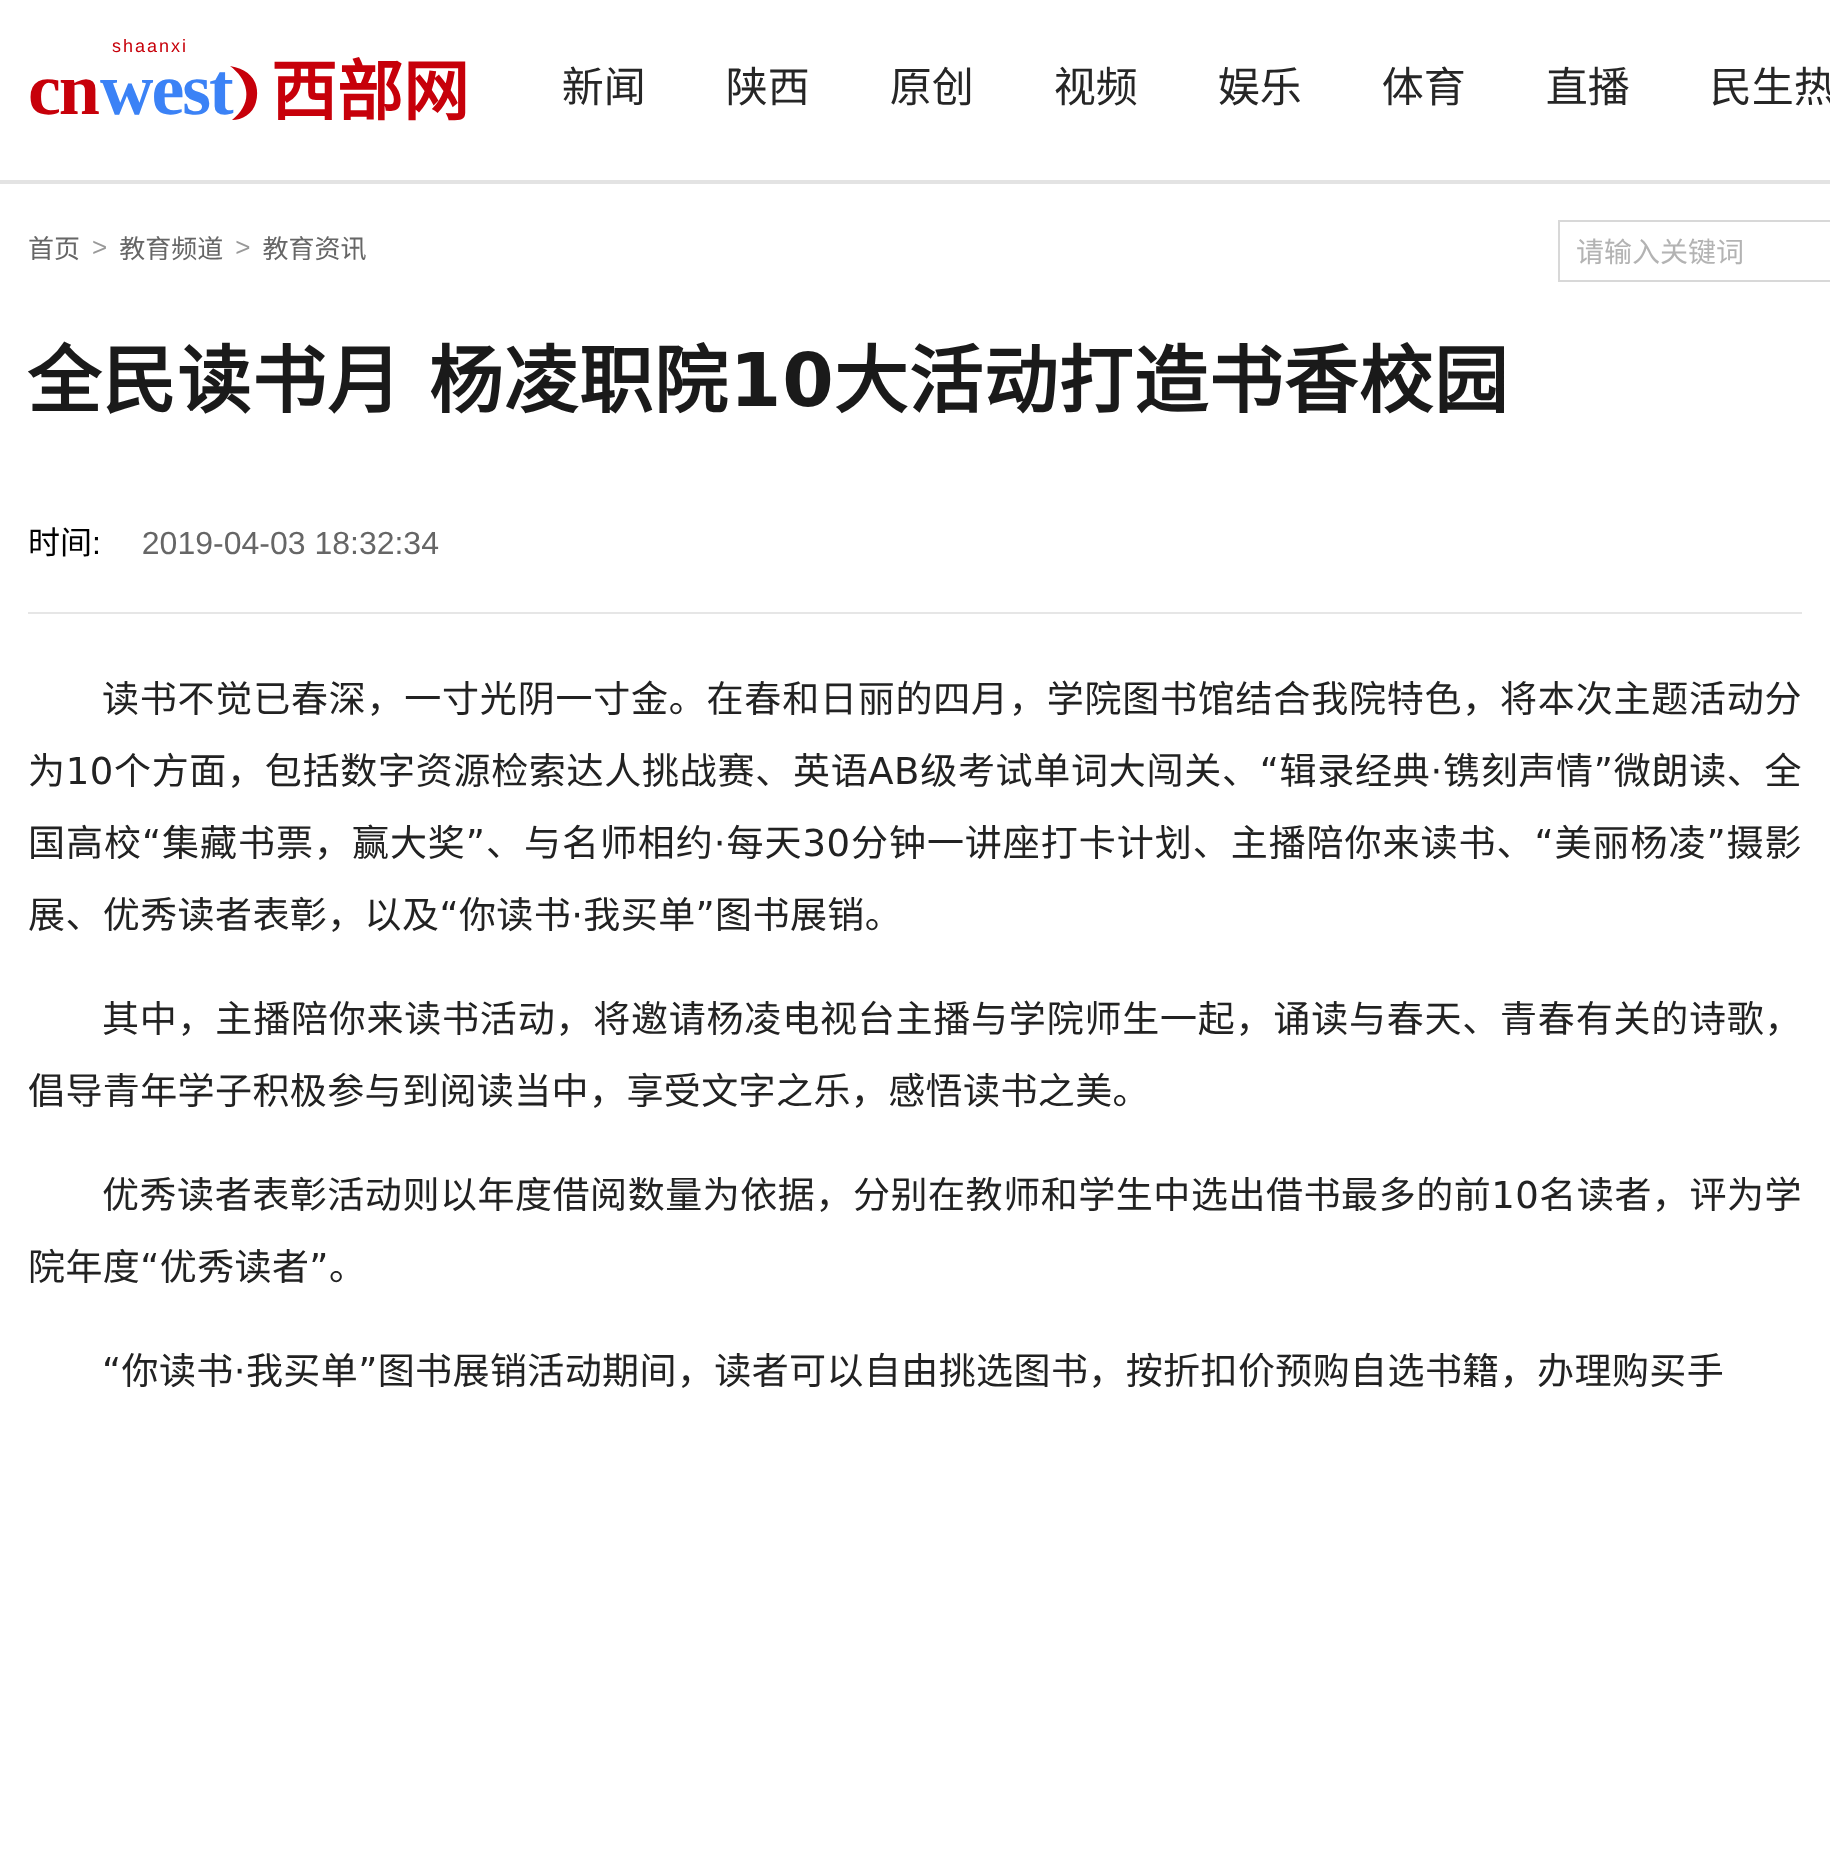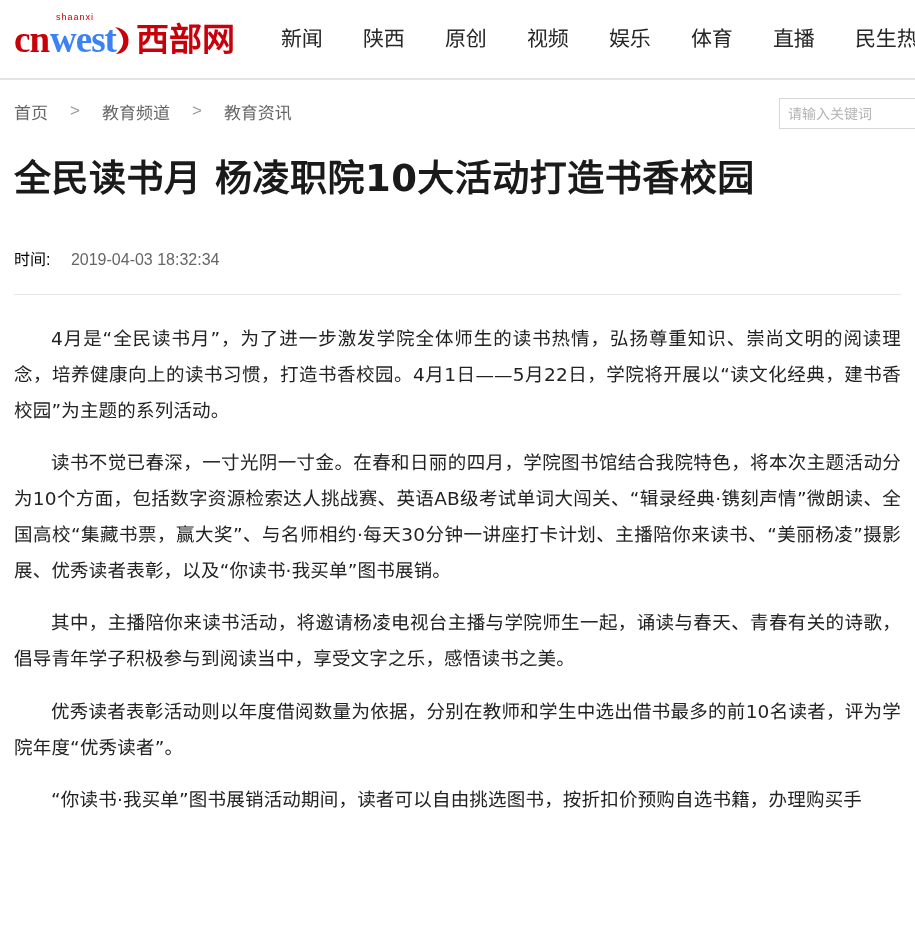--- a/index.html
+++ b/index.html
@@ -10,21 +10,21 @@
   body {
     width: 915px;
     min-height: 936px;
     font-family: "Liberation Sans", "DejaVu Sans", sans-serif;
     color: #333;
     overflow: hidden;
   }
 
   
   .site-header {
-    height: 80px;
+    height: 92px;
     border-bottom: 2px solid #e3e3e3;
     display: flex;
     align-items: center;
     padding: 0 0 0 14px;
     box-sizing: border-box;
     background: #fff;
   }
   .logo {
     display: flex;
     align-items: center;
@@ -98,25 +98,25 @@
   
   .crumb-row {
     position: relative;
     height: 62px;
     display: flex;
     align-items: center;
     padding: 0 14px;
     box-sizing: border-box;
   }
   .breadcrumb {
-    font-size: 17px;
+    font-size: 13px;
     color: #666;
     display: flex;
     align-items: center;
-    gap: 22px;
+    gap: 6px;
   }
   .breadcrumb a {
     color: #666;
     text-decoration: none;
     cursor: pointer;
   }
   .crumb-sep { color: #999; }
 
   .search-box {
     position: absolute;
@@ -227,19 +227,18 @@
 
 <div class="article">
   <h1 class="article-title">全民读书月 杨凌职院10大活动打造书香校园</h1>
 
   <div class="article-meta">
     <span class="meta-label">时间:</span>
     <span class="meta-value">2019-04-03 18:32:34</span>
   </div>
 
   <div class="article-body">
-    <p>4月是“全民读书月”，为了进一步激发学院全体师生的读书热情，弘扬尊重知识、崇尚文明的阅读理念，培养健康向上的读书习惯，打造书香校园。4月1日——5月22日，学院将开展以“读文化经典，建书香校园”为主题的系列活动。</p>
     <p>读书不觉已春深，一寸光阴一寸金。在春和日丽的四月，学院图书馆结合我院特色，将本次主题活动分为10个方面，包括数字资源检索达人挑战赛、英语AB级考试单词大闯关、“辑录经典·镌刻声情”微朗读、全国高校“集藏书票，赢大奖”、与名师相约·每天30分钟一讲座打卡计划、主播陪你来读书、“美丽杨凌”摄影展、优秀读者表彰，以及“你读书·我买单”图书展销。</p>
     <p>其中，主播陪你来读书活动，将邀请杨凌电视台主播与学院师生一起，诵读与春天、青春有关的诗歌，倡导青年学子积极参与到阅读当中，享受文字之乐，感悟读书之美。</p>
     <p>优秀读者表彰活动则以年度借阅数量为依据，分别在教师和学生中选出借书最多的前10名读者，评为学院年度“优秀读者”。</p>
     <p>“你读书·我买单”图书展销活动期间，读者可以自由挑选图书，按折扣价预购自选书籍，办理购买手</p>
   </div>
 </div>
 
 </body></html>

